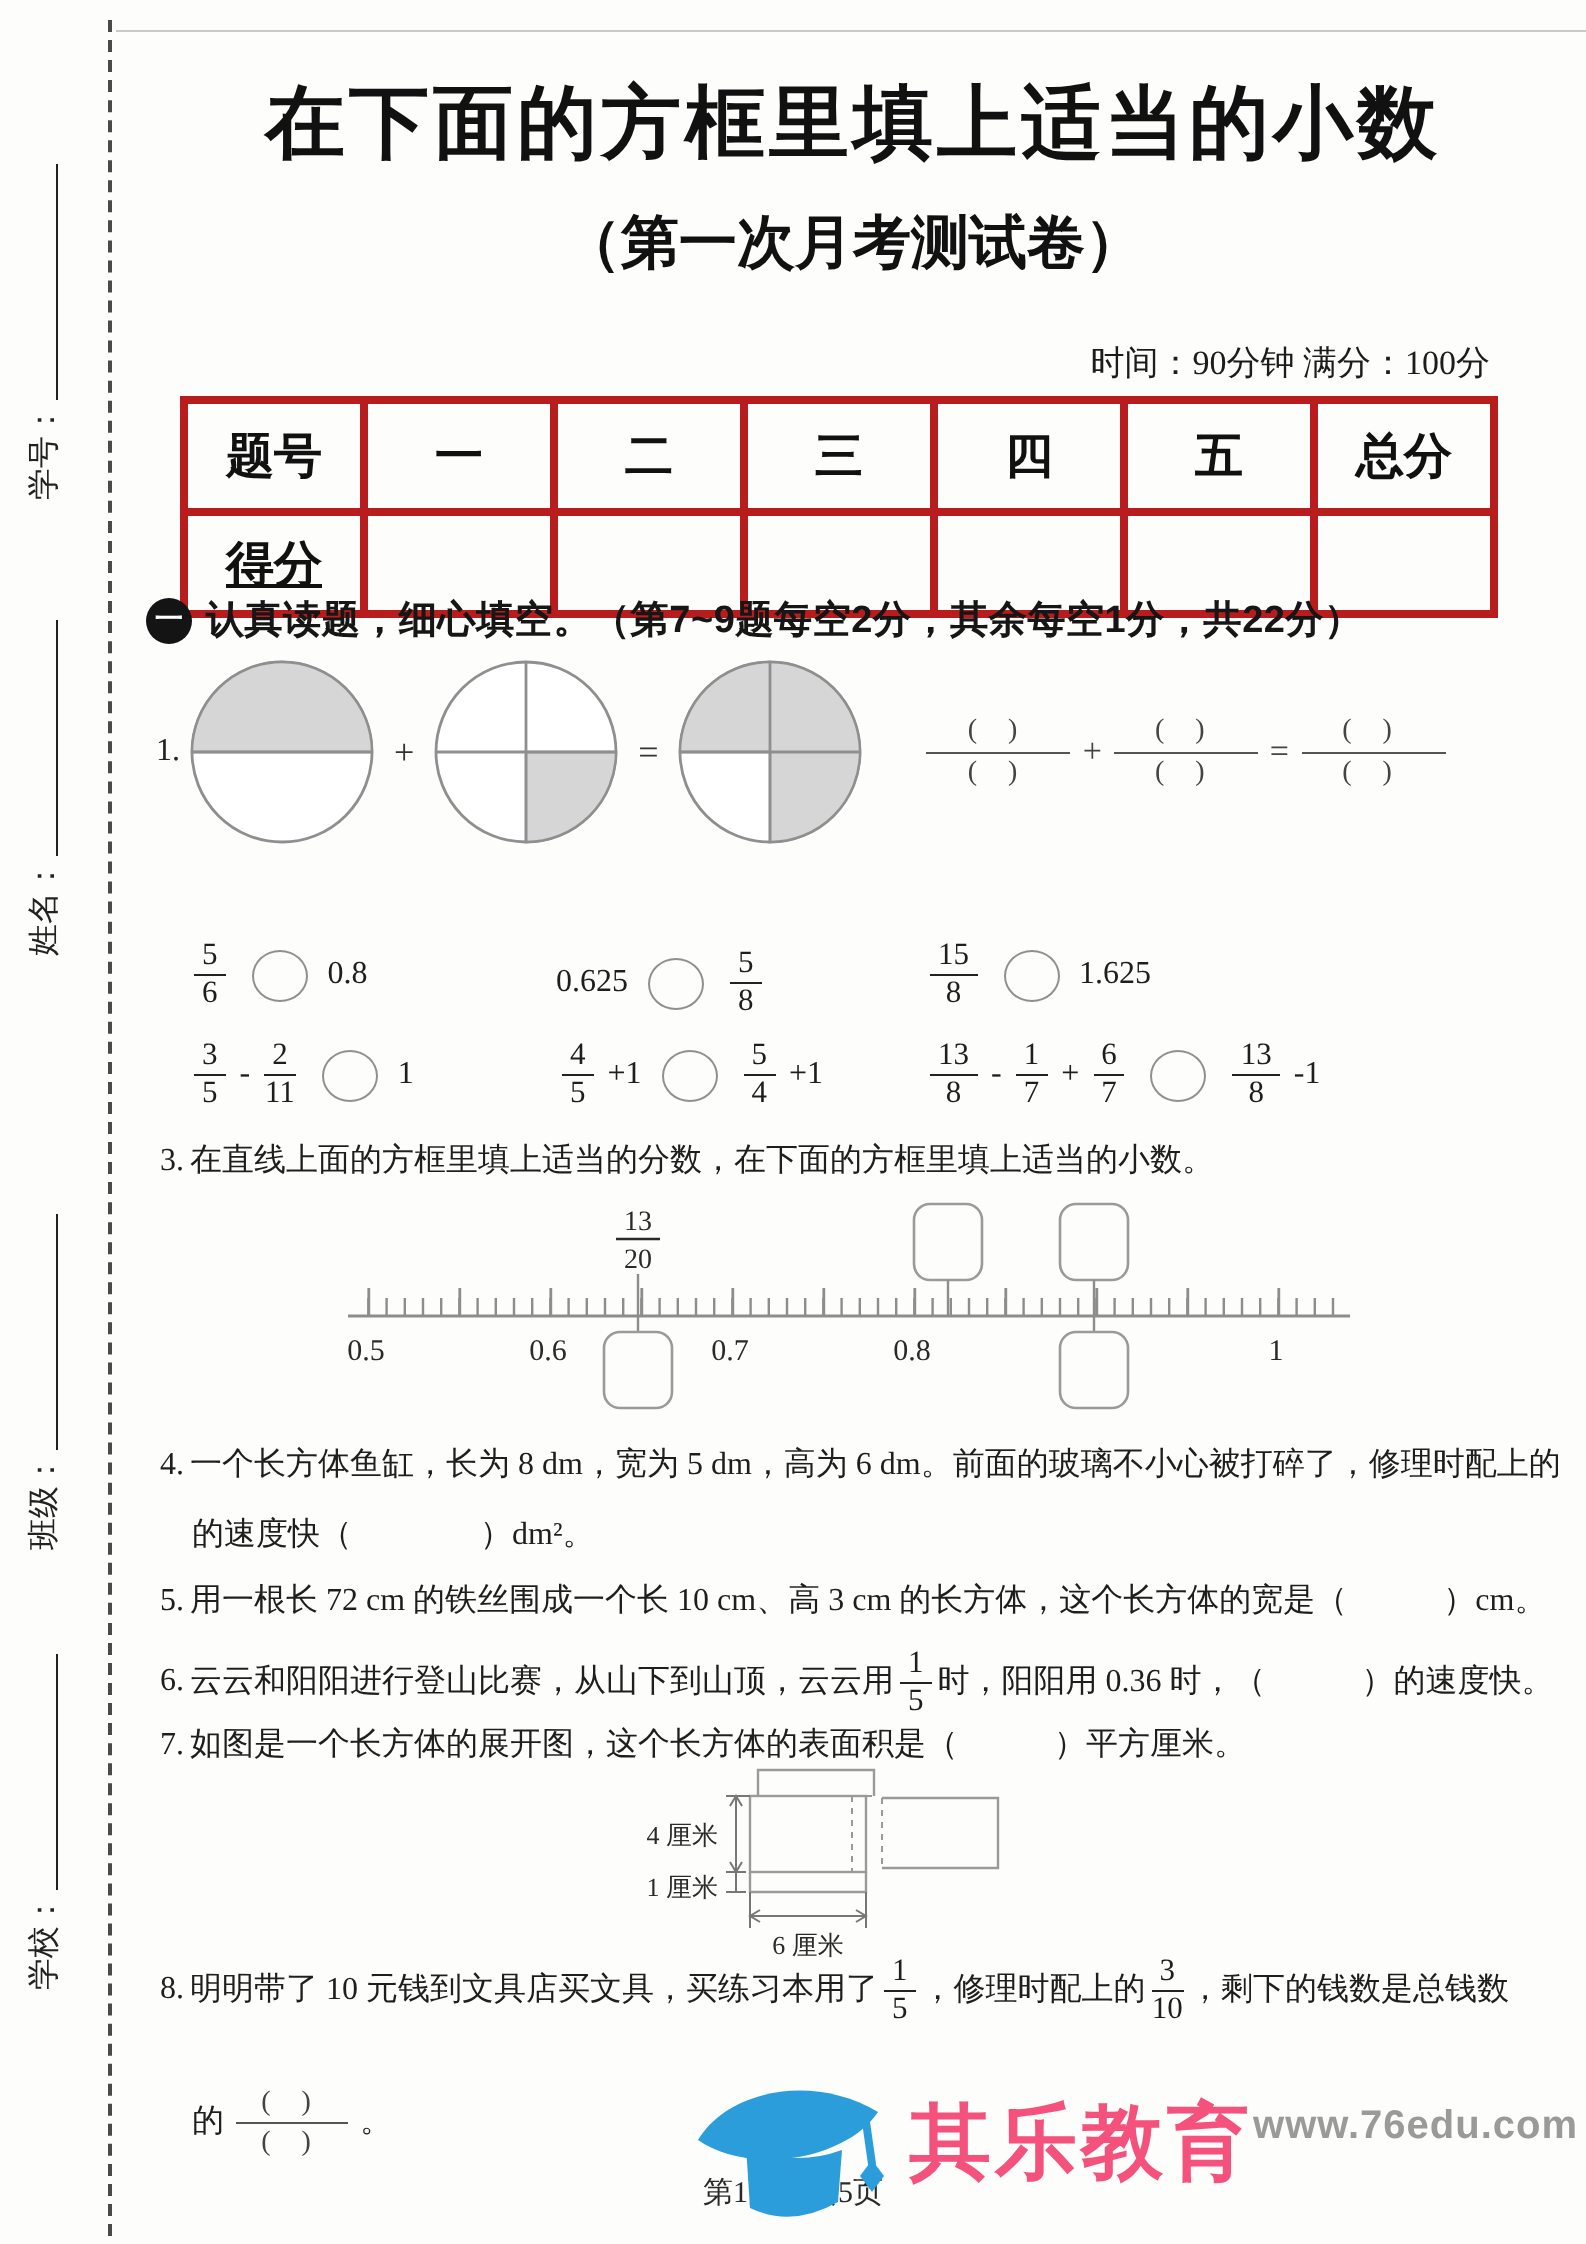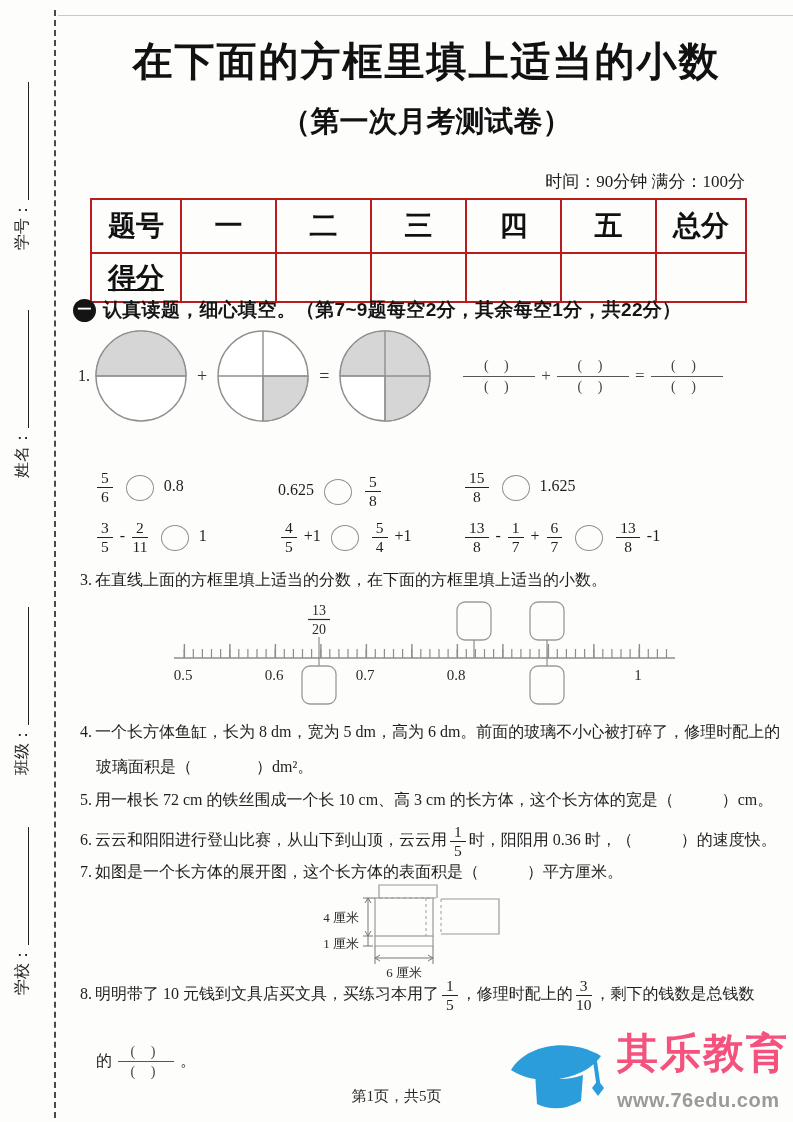--- a/index.html
+++ b/index.html
@@ -19,22 +19,22 @@
 
   
   .title{position:absolute;left:60px;right:0;top:34px;text-align:center;
     font-size:40px;font-weight:bold;letter-spacing:2px;color:#111;}
   .subtitle{position:absolute;left:60px;right:0;top:102px;text-align:center;
     font-size:29px;font-weight:bold;color:#111;}
   .meta{position:absolute;right:48px;top:170px;font-size:17px;color:#1c1c1c;}
 
   
   .score-table{position:absolute;left:90px;top:198px;border-collapse:collapse;table-layout:fixed;}
-  .score-table td{border:2px solid #b91c1c;text-align:center;vertical-align:middle;
-    font-family:"Liberation Sans","DejaVu Sans",sans-serif;font-weight:bold;font-size:28px;color:#111;}
+  .score-table td{border:4px solid #b91c1c;text-align:center;vertical-align:middle;
+    font-family:"Liberation Sans","DejaVu Sans",sans-serif;font-weight:bold;font-size:24px;color:#111;}
   .score-table tr.hdr td{height:50px;}
   .score-table tr.val td{height:45px;text-decoration:underline;}
 
   
   .section{position:absolute;left:73px;top:297px;display:flex;align-items:center;gap:7px;
     font-family:"Liberation Sans","DejaVu Sans",sans-serif;}
   .badge{width:23px;height:23px;background:#141414;color:#fff;border-radius:50%;
     display:inline-flex;align-items:center;justify-content:center;font-size:14px;font-weight:bold;flex:none;}
   .section-title{font-size:19px;font-weight:bold;color:#161616;letter-spacing:.3px;}
 
@@ -63,21 +63,21 @@
   .q1row svg{flex:none;}
   .q1-eq{display:flex;align-items:center;margin-left:26px;}
   .q1-eq .op{font-size:17px;color:#444;margin:0 2px;}
 
   .q2col-a{left:94px;}  .q2col-b{left:278px;}  .q2col-c{left:462px;}
 
   .footer{position:absolute;left:0;right:0;top:1087px;text-align:center;font-size:15px;color:#2a2a2a;}
 
   
   .logo{position:absolute;right:4px;bottom:4px;display:flex;align-items:center;gap:8px;}
-  .logo-text{display:flex;flex-direction:column;align-items:flex-start;gap:12px;}
+  .logo-text{display:flex;flex-direction:row;align-items:flex-start;}
   .logo-name{font-family:"Liberation Sans","DejaVu Sans",sans-serif;font-weight:bold;
     font-size:41px;letter-spacing:2px;line-height:1.05;}
   .logo-url{font-family:"Liberation Sans","DejaVu Sans",sans-serif;font-weight:bold;
     font-size:20px;letter-spacing:.5px;margin-top:2px;}
 
   svg text{font-family:"Liberation Serif","DejaVu Serif",serif;}
 </style>
 </head>
 <body>
 
@@ -282,21 +282,21 @@
 
     <rect x="392" y="2" width="34" height="38" rx="8" fill="none" stroke="#9a9a9a" stroke-width="1.3"></rect>
     <line x1="409" y1="40" x2="409" y2="66" stroke="#8d8d8d" stroke-width="1.2"></line>
     <rect x="392" y="66" width="34" height="38" rx="8" fill="none" stroke="#9a9a9a" stroke-width="1.3"></rect>
   </svg>
 
   <div class="qline" style="left:80px;top:722px;">
     <span class="qnum">4.</span><span>一个长方体鱼缸，长为 8 dm，宽为 5 dm，高为 6 dm。前面的玻璃不小心被打碎了，修理时配上的</span>
   </div>
   <div class="qline" style="left:96px;top:757px;">
-    <span>玻璃面积是（　　　　）dm²。</span>
+    <span>的速度快（　　　　）dm²。</span>
   </div>
 
   <div class="qline" style="left:80px;top:790px;">
     <span class="qnum">5.</span><span>用一根长 72 cm 的铁丝围成一个长 10 cm、高 3 cm 的长方体，这个长方体的宽是（　　　）cm。</span>
   </div>
 
   <div class="qline" style="left:80px;top:824px;">
     <span class="qnum">6.</span><span>云云和阳阳进行登山比赛，从山下到山顶，云云用</span><span class="frac">
         <span class="fn">1</span>
         <span class="fd">5</span>

